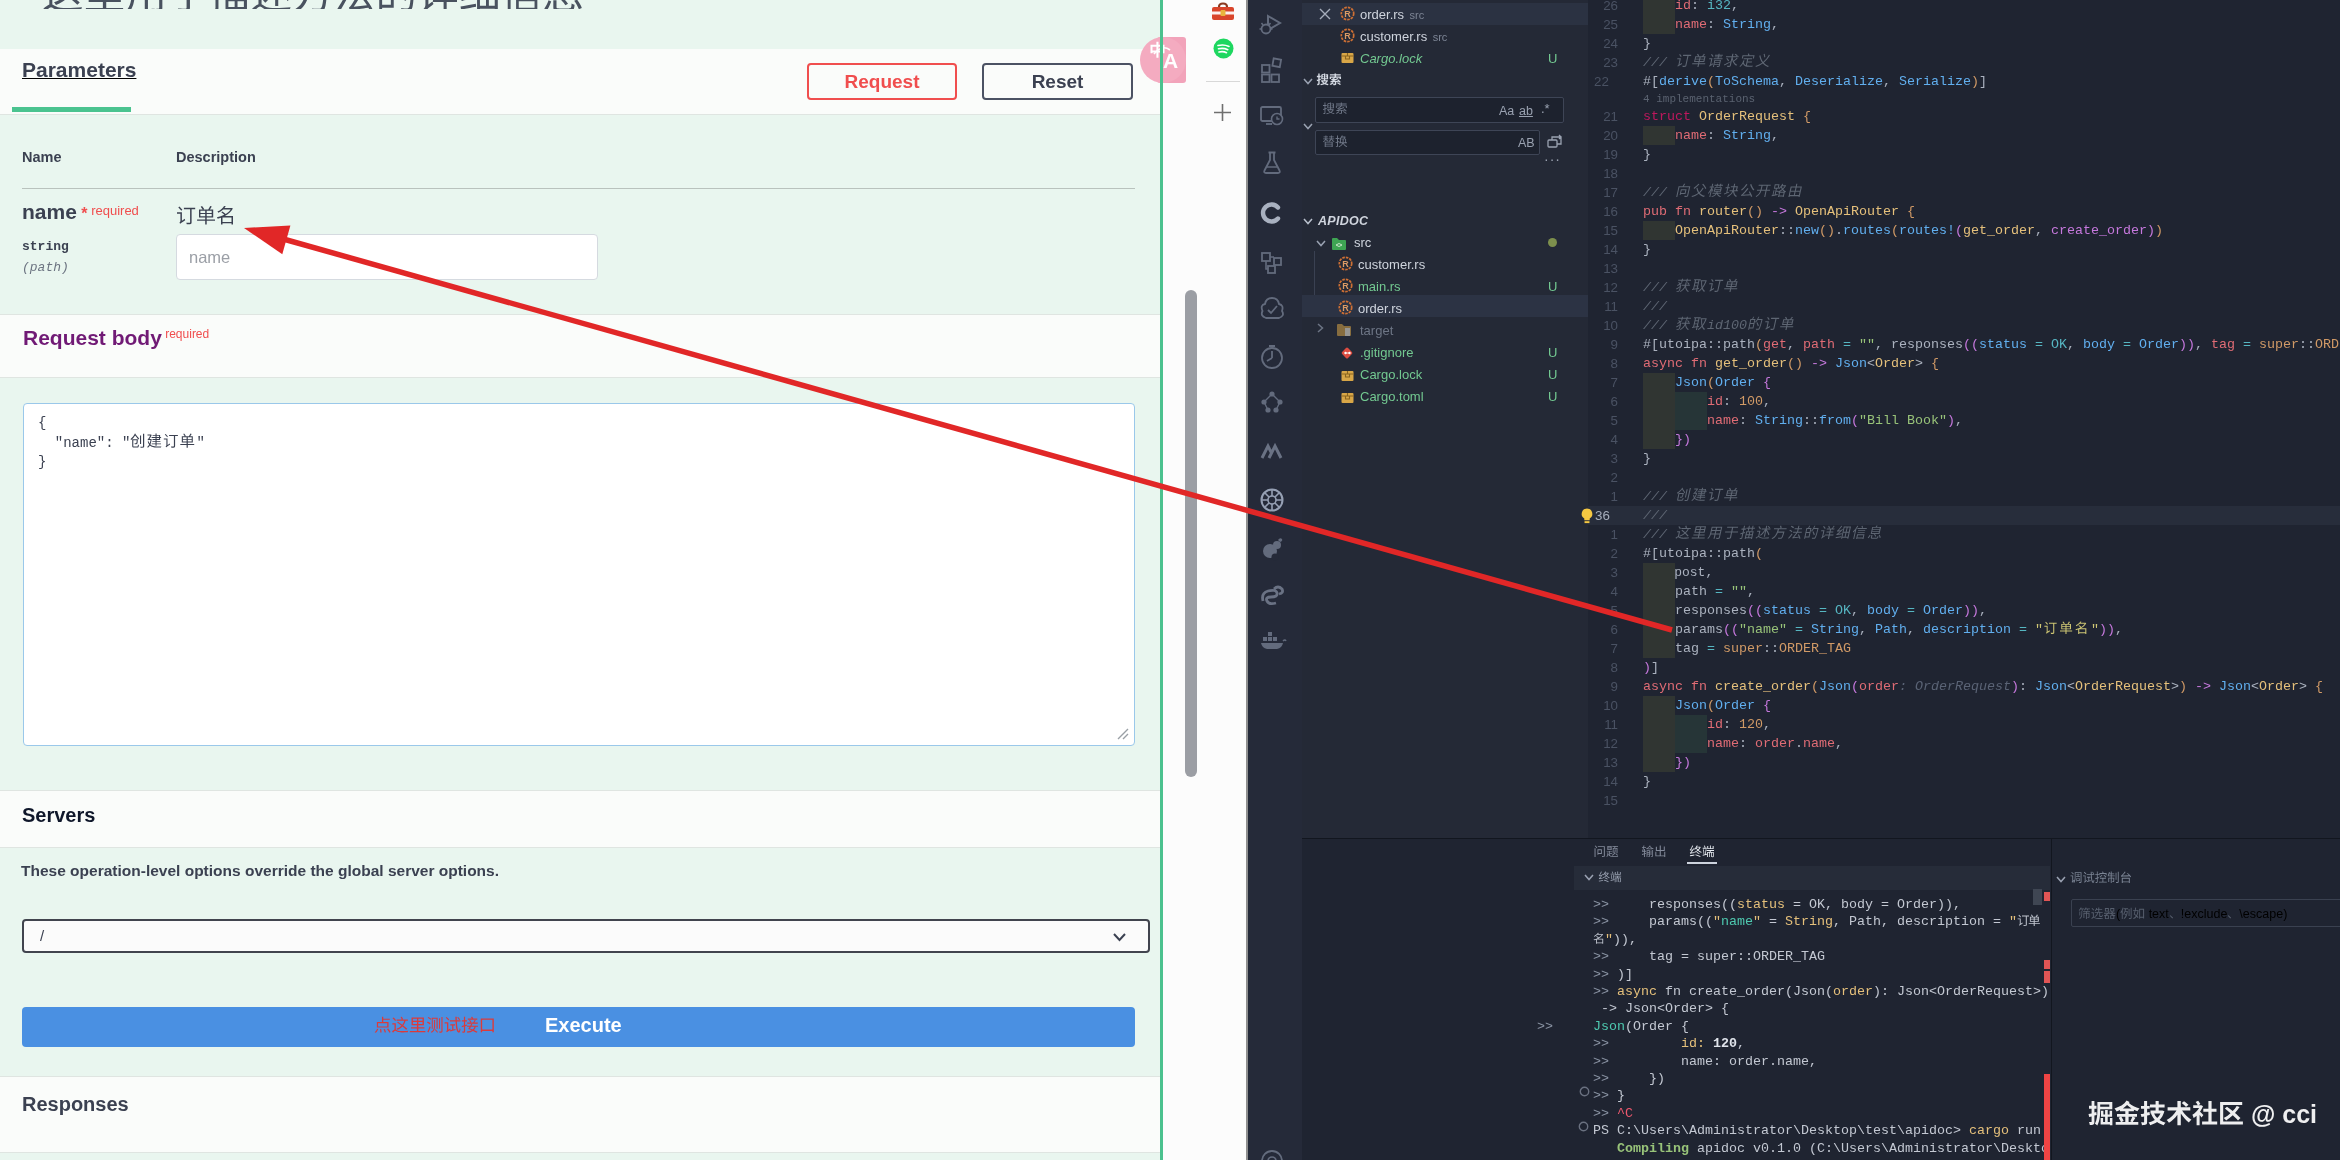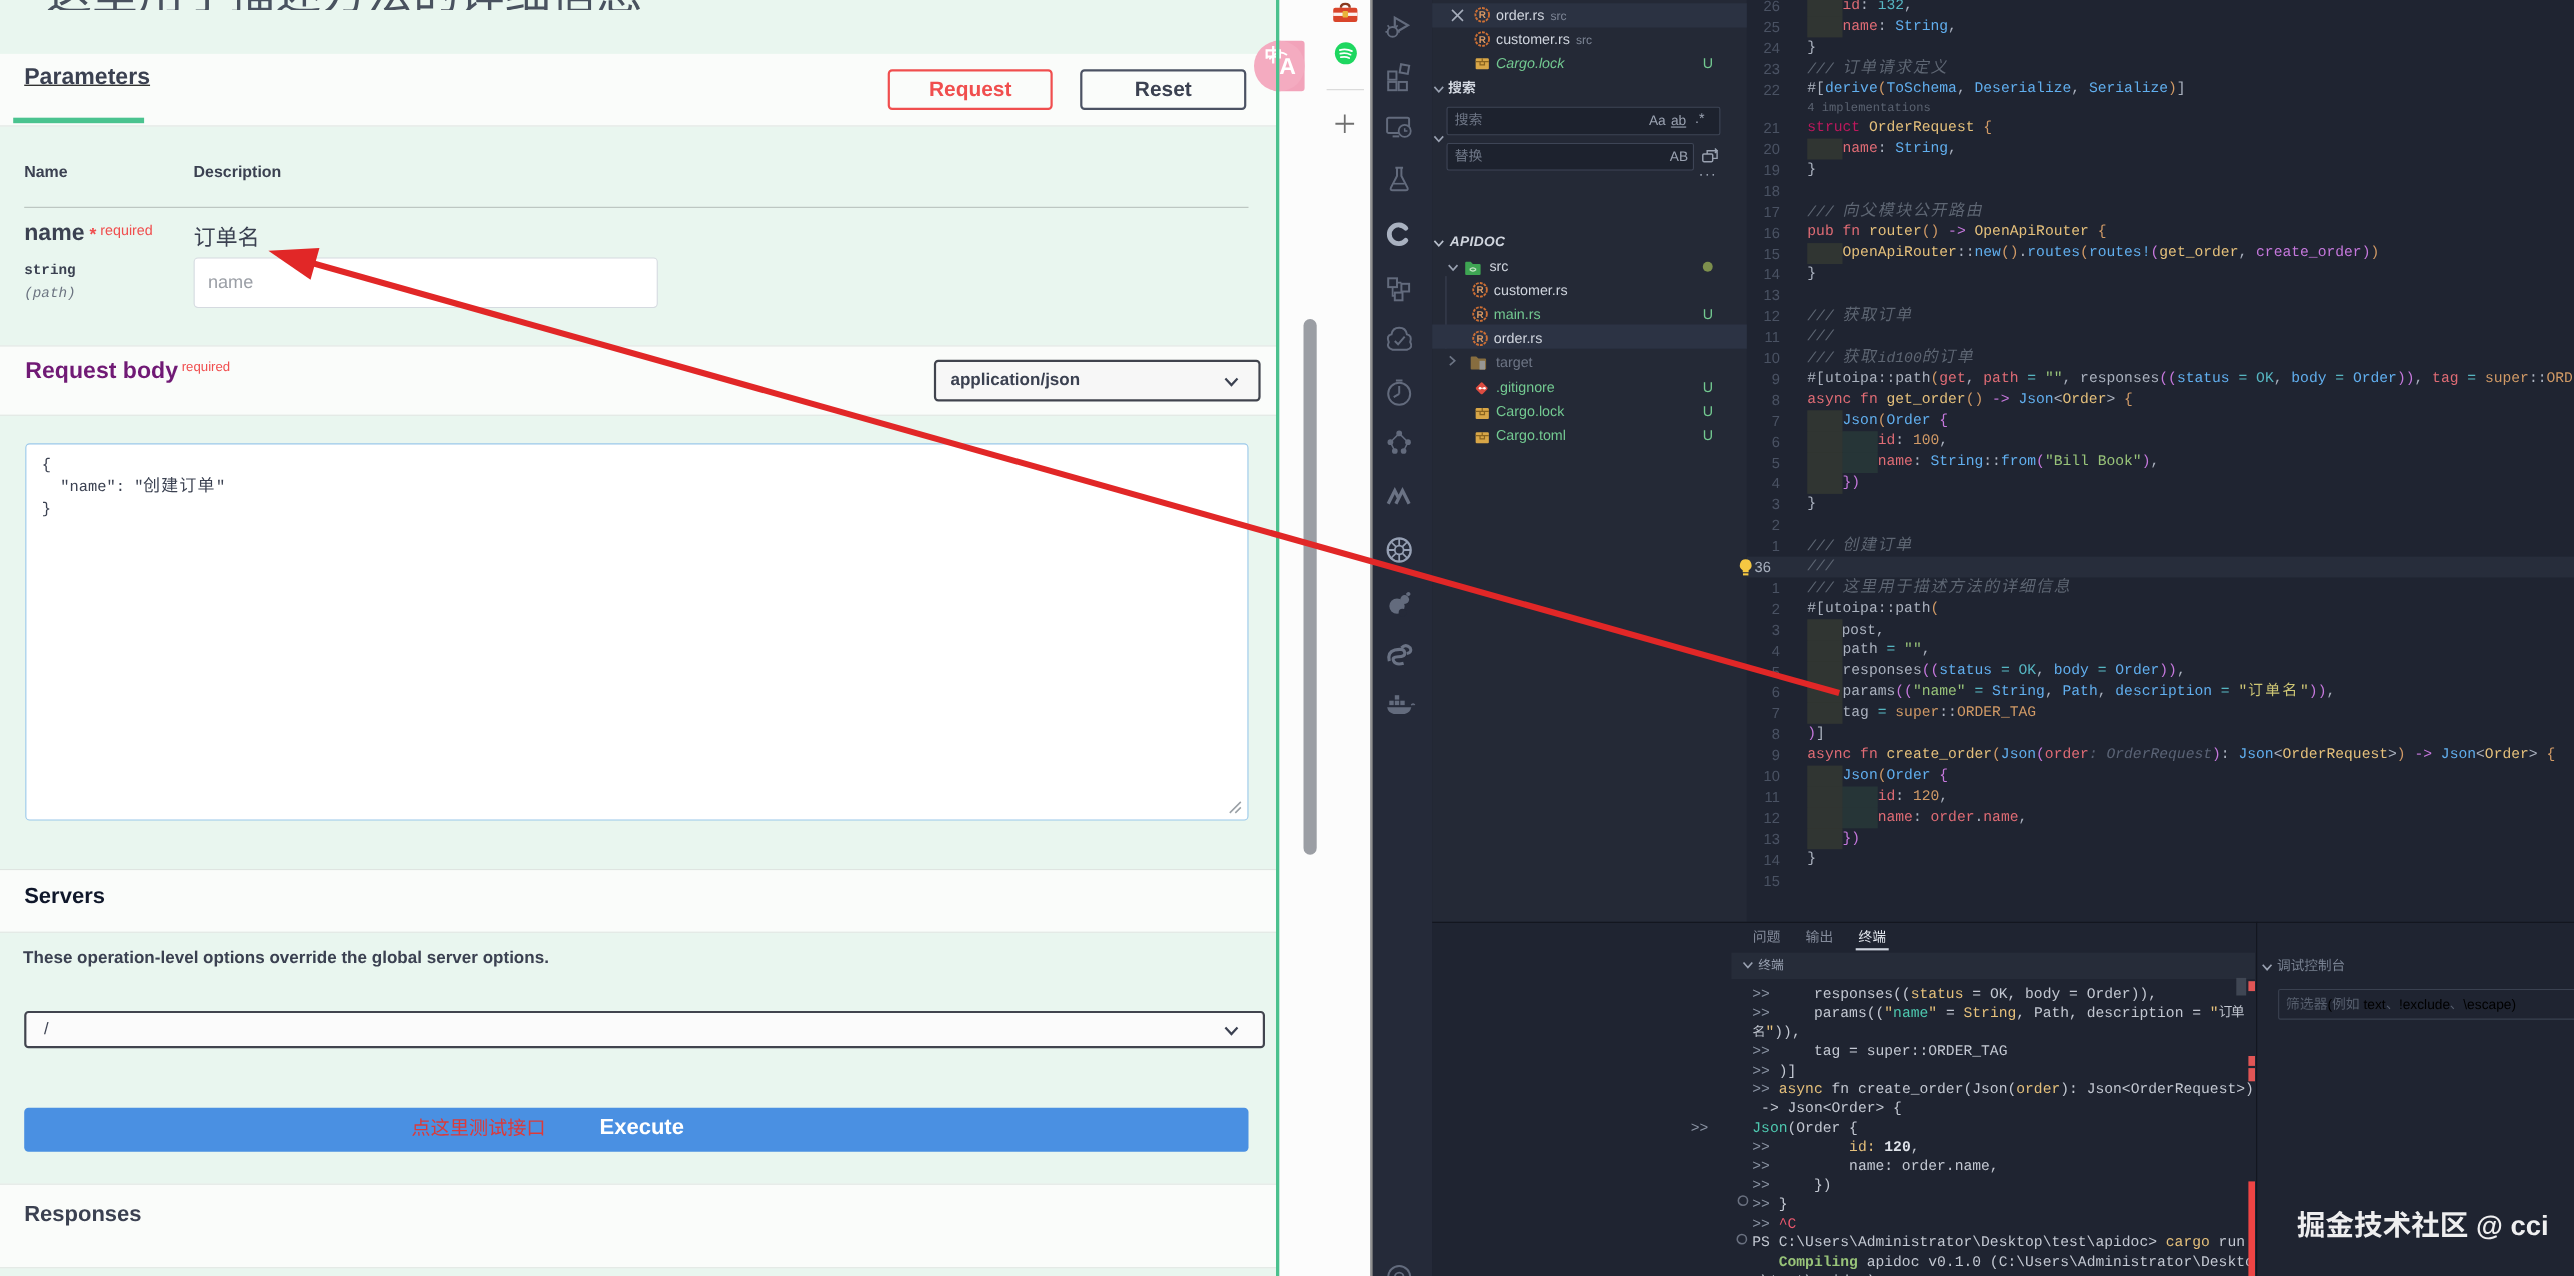--- a/index.html
+++ b/index.html
@@ -146,23 +146,20 @@
       <svg width="60" height="21" viewBox="0 -17.6 60.0 20.6" style="display:block" fill="#3b4151">
         <use href="#g13" x="0.0"></use>
         <use href="#g14" x="20.0"></use>
         <use href="#g15" x="40.0"></use>
       </svg>
     </div>
     <div class="a" style="left:176px;top:234px;width:420px;height:44px;background:#fff;border:1px solid #d5dae0;border-radius:4px"></div>
     <div class="a" style="left:189px;top:248px;"><span style="font-size:16.5px;color:#9b9fa6">name</span></div>
     <div class="a" style="left:0px;top:314px;width:1163px;height:62px;background:#fafcfa;border-top:1px solid #dfe5e1;border-bottom:1px solid #dfe5e1"></div>
     <div class="a" style="left:23px;top:326px;"><b style="font-size:21px;color:#701a75">Request body</b><span style="color:#f04e4e;font-size:12px;vertical-align:7px"> required</span></div>
-    <div class="a" style="left:849px;top:327px;width:280px;height:34px;border:2px solid #41444e;border-radius:4px;background:#f7f7f7;font-weight:bold;font-size:15.5px;color:#3b4151;line-height:34px;padding-left:13px">application/json<svg width="13" height="8" viewBox="0 0 13 8" style="position:absolute;right:18px;top:14px">
-        <path d="M1 1 L6.5 7 L12 1" stroke="#3b4151" stroke-width="2" fill="none"></path>
-      </svg></div>
     <div class="a" style="left:23px;top:403px;width:1110px;height:341px;background:#fff;border:1px solid #9ac8ea;border-radius:4px"></div>
     <div class="a" style="left:38px;top:414px;">
       <pre class="mono" style="font-size:14px;color:#3b4151;line-height:19px">{
   "name": "<svg width="66" height="16" viewBox="0 -13.6 66.0 16.0" style="vertical-align:-2.3px" fill="#3b4151">
           <use href="#g16" x="0.0"></use>
           <use href="#g17" x="16.5"></use>
           <use href="#g18" x="33.0"></use>
           <use href="#g19" x="49.5"></use>
         </svg>"
 }</pre>
@@ -423,21 +420,21 @@
     <div class="a mono" style="left:1643px;top:34px;font-size:13.33px;line-height:19px;white-space:pre"><span style="color:#abb2bf">}</span></div>
     <div class="a" style="left:1594px;top:53px;width:24px;text-align:right;font-size:13.33px;line-height:19px;color:#4a5263">23</div>
     <div class="a mono" style="left:1643px;top:53px;font-size:13.33px;line-height:19px;white-space:pre"><span style="color:#5e6673"><i>/// </i><svg width="96" height="15" viewBox="0 -12.8 96.0 14.9" style="vertical-align:-2.2px" fill="#5e6673">
           <use href="#g34" x="0.0"></use>
           <use href="#g35" x="16.0"></use>
           <use href="#g36" x="32.0"></use>
           <use href="#g37" x="48.0"></use>
           <use href="#g38" x="64.0"></use>
           <use href="#g39" x="80.0"></use>
         </svg></span></div>
-    <div class="a" style="left:1594px;top:72px;width:24px;text-align:right;font-size:13.33px;line-height:19px;color:#4a5263">22</div>
+    <div class="a" style="left:1594px;top:72px;width:24px;font-size:13.33px;line-height:19px;color:#4a5263">22</div>
     <div class="a mono" style="left:1643px;top:72px;font-size:13.33px;line-height:19px;white-space:pre"><span style="color:#abb2bf">#[</span><span style="color:#61afef">derive</span><span style="color:#d19a66">(</span><span style="color:#61afef">ToSchema</span><span style="color:#abb2bf">, </span><span style="color:#61afef">Deserialize</span><span style="color:#abb2bf">, </span><span style="color:#61afef">Serialize</span><span style="color:#d19a66">)</span><span style="color:#abb2bf">]</span></div>
     <div class="a mono" style="left:1643px;top:91px;font-size:13.33px;line-height:16px;white-space:pre"><span style="font-size:11px;color:#5a6270">4 implementations</span></div>
     <div class="a" style="left:1594px;top:107px;width:24px;text-align:right;font-size:13.33px;line-height:19px;color:#4a5263">21</div>
     <div class="a mono" style="left:1643px;top:107px;font-size:13.33px;line-height:19px;white-space:pre"><span style="color:#be185d">struct </span><span style="color:#e5c07b">OrderRequest </span><span style="color:#d19a66">{</span></div>
     <div class="a" style="left:1594px;top:126px;width:24px;text-align:right;font-size:13.33px;line-height:19px;color:#4a5263">20</div>
     <div class="a" style="left:1643px;top:126px;width:32px;height:19px;background:rgba(255,255,64,0.08)"></div>
     <div class="a mono" style="left:1643px;top:126px;font-size:13.33px;line-height:19px;white-space:pre"><span style="color:#e06c75">    name</span><span style="color:#abb2bf">: </span><span style="color:#61afef">String</span><span style="color:#abb2bf">,</span></div>
     <div class="a" style="left:1594px;top:145px;width:24px;text-align:right;font-size:13.33px;line-height:19px;color:#4a5263">19</div>
     <div class="a mono" style="left:1643px;top:145px;font-size:13.33px;line-height:19px;white-space:pre"><span style="color:#abb2bf">}</span></div>
     <div class="a" style="left:1594px;top:164px;width:24px;text-align:right;font-size:13.33px;line-height:19px;color:#4a5263">18</div>

